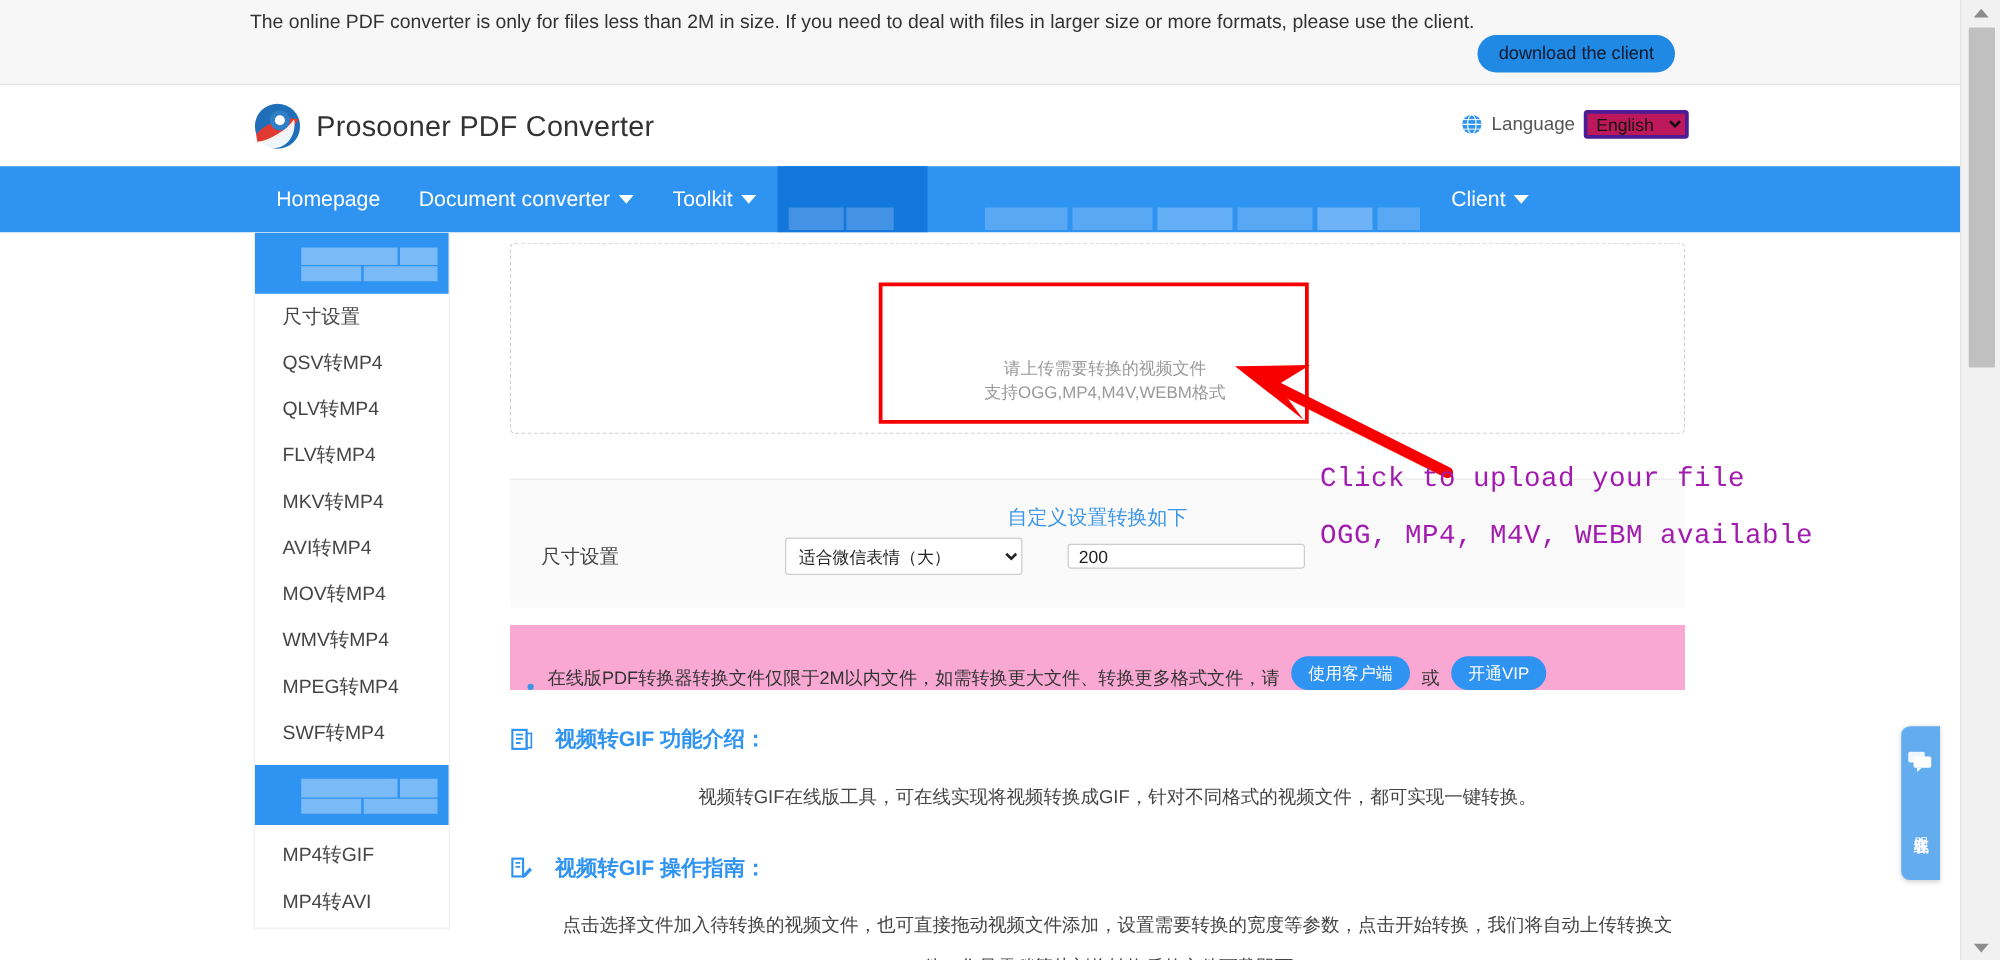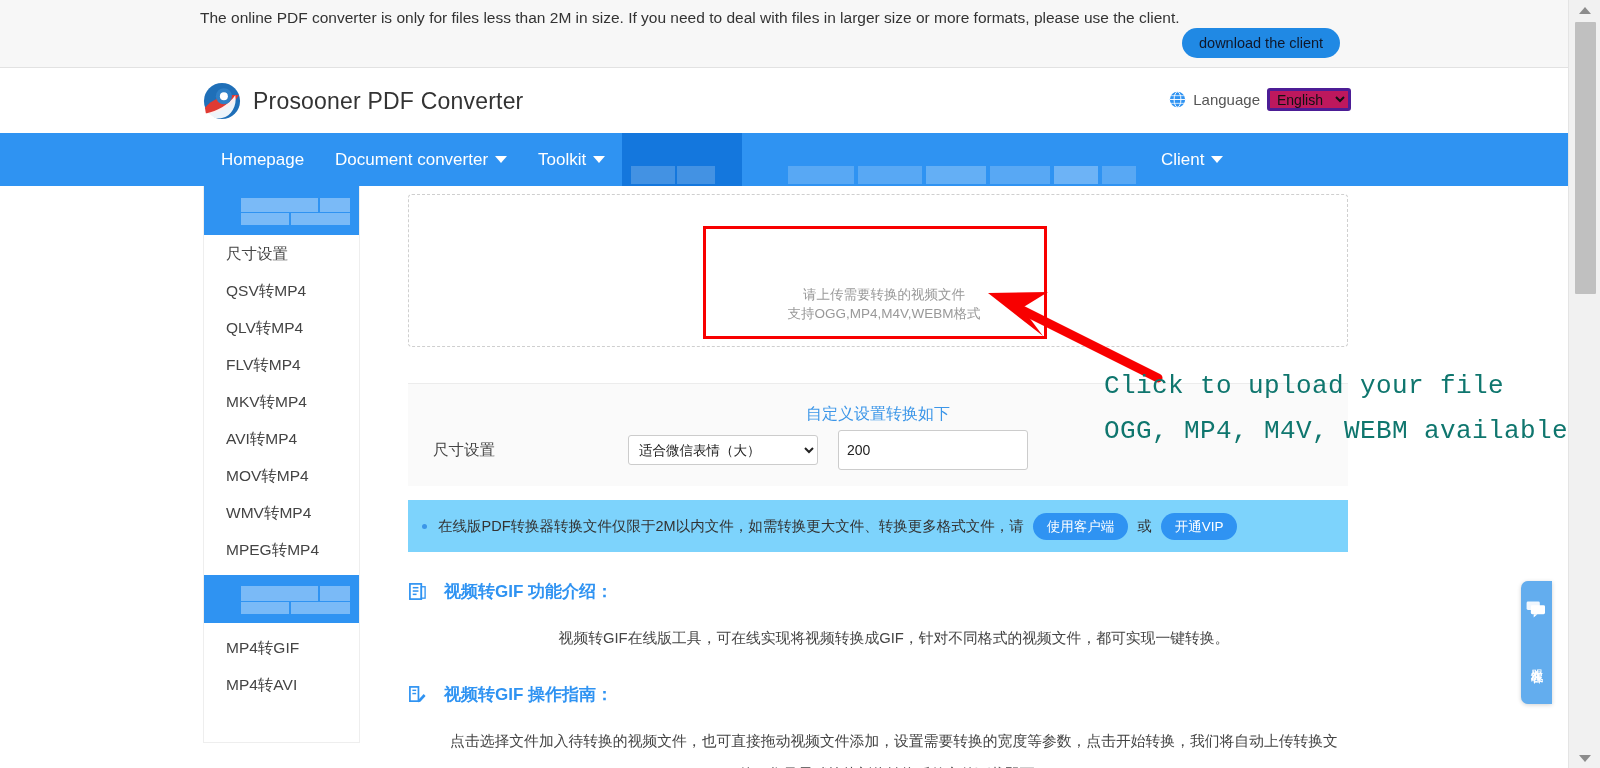--- a/index.html
+++ b/index.html
@@ -244,39 +244,39 @@
     width: 190px; height: 30px;
     font-size: 13.5px;
     font-family: "Liberation Sans", sans-serif;
     color: #222;
     border: 1px solid #cccccc;
     border-radius: 3px;
     background: #ffffff;
     padding-left: 6px;
   }
   .size-input {
-    margin-left: 20px;
-    width: 190px; height: 40px;
+    margin-left: 36px;
+    width: 190px; height: 20px;
     font-size: 14px;
     font-family: "Liberation Sans", sans-serif;
     color: #222;
     border: 1px solid #cccccc;
     border-radius: 3px;
     padding-left: 8px;
     background: #ffffff;
   }
 
   
   .vipnotice {
     position: relative;
     margin-top: 14px;
     height: 52px;
-    background: #7dd3fc;
+    background: #f9a8d4;
     display: flex;
-    align-items: center;
+    align-items: flex-end;
     padding-left: 14px;
   }
   .bullet {
     width: 5px; height: 5px;
     border-radius: 50%;
     background: #3c96e8;
     margin-right: 11px;
     flex: none;
   }
   .vip-text {
@@ -329,24 +329,24 @@
 
   
   .annot-svg {
     position: absolute;
     left: 0; top: 0;
     width: 1568px; height: 768px;
     pointer-events: none;
   }
   .annot-text {
     position: absolute;
-    left: 1104px;
+    left: 1056px;
     font-family: "Liberation Mono", "DejaVu Sans Mono", monospace;
-    font-size: 26px;
-    color: #0f766e;
+    font-size: 22px;
+    color: #a21caf;
     white-space: nowrap;
     letter-spacing: .4px;
   }
   .annot-text.l1 { top: 371px; }
   .annot-text.l2 { top: 416px; }
 
   
   .service-widget {
     position: absolute;
     left: 1521px; top: 581px;
@@ -498,20 +498,21 @@
 
         <div class="side-item">尺寸设置</div>
         <div class="side-item">QSV转MP4</div>
         <div class="side-item">QLV转MP4</div>
         <div class="side-item">FLV转MP4</div>
         <div class="side-item">MKV转MP4</div>
         <div class="side-item">AVI转MP4</div>
         <div class="side-item">MOV转MP4</div>
         <div class="side-item">WMV转MP4</div>
         <div class="side-item">MPEG转MP4</div>
+        <div class="side-item">SWF转MP4</div>
 
         <div class="side-head" style="height:48px;margin-top:7px">
           <div class="blk" style="left:37px;top:11px;width:77px;height:15px"></div>
           <div class="blk" style="left:116px;top:11px;width:30px;height:15px"></div>
           <div class="blk" style="left:37px;top:27px;width:48px;height:12px"></div>
           <div class="blk" style="left:87px;top:27px;width:59px;height:12px"></div>
         </div>
 
         <div class="side-item" style="margin-top:6px">MP4转GIF</div>
         <div class="side-item">MP4转AVI</div>

